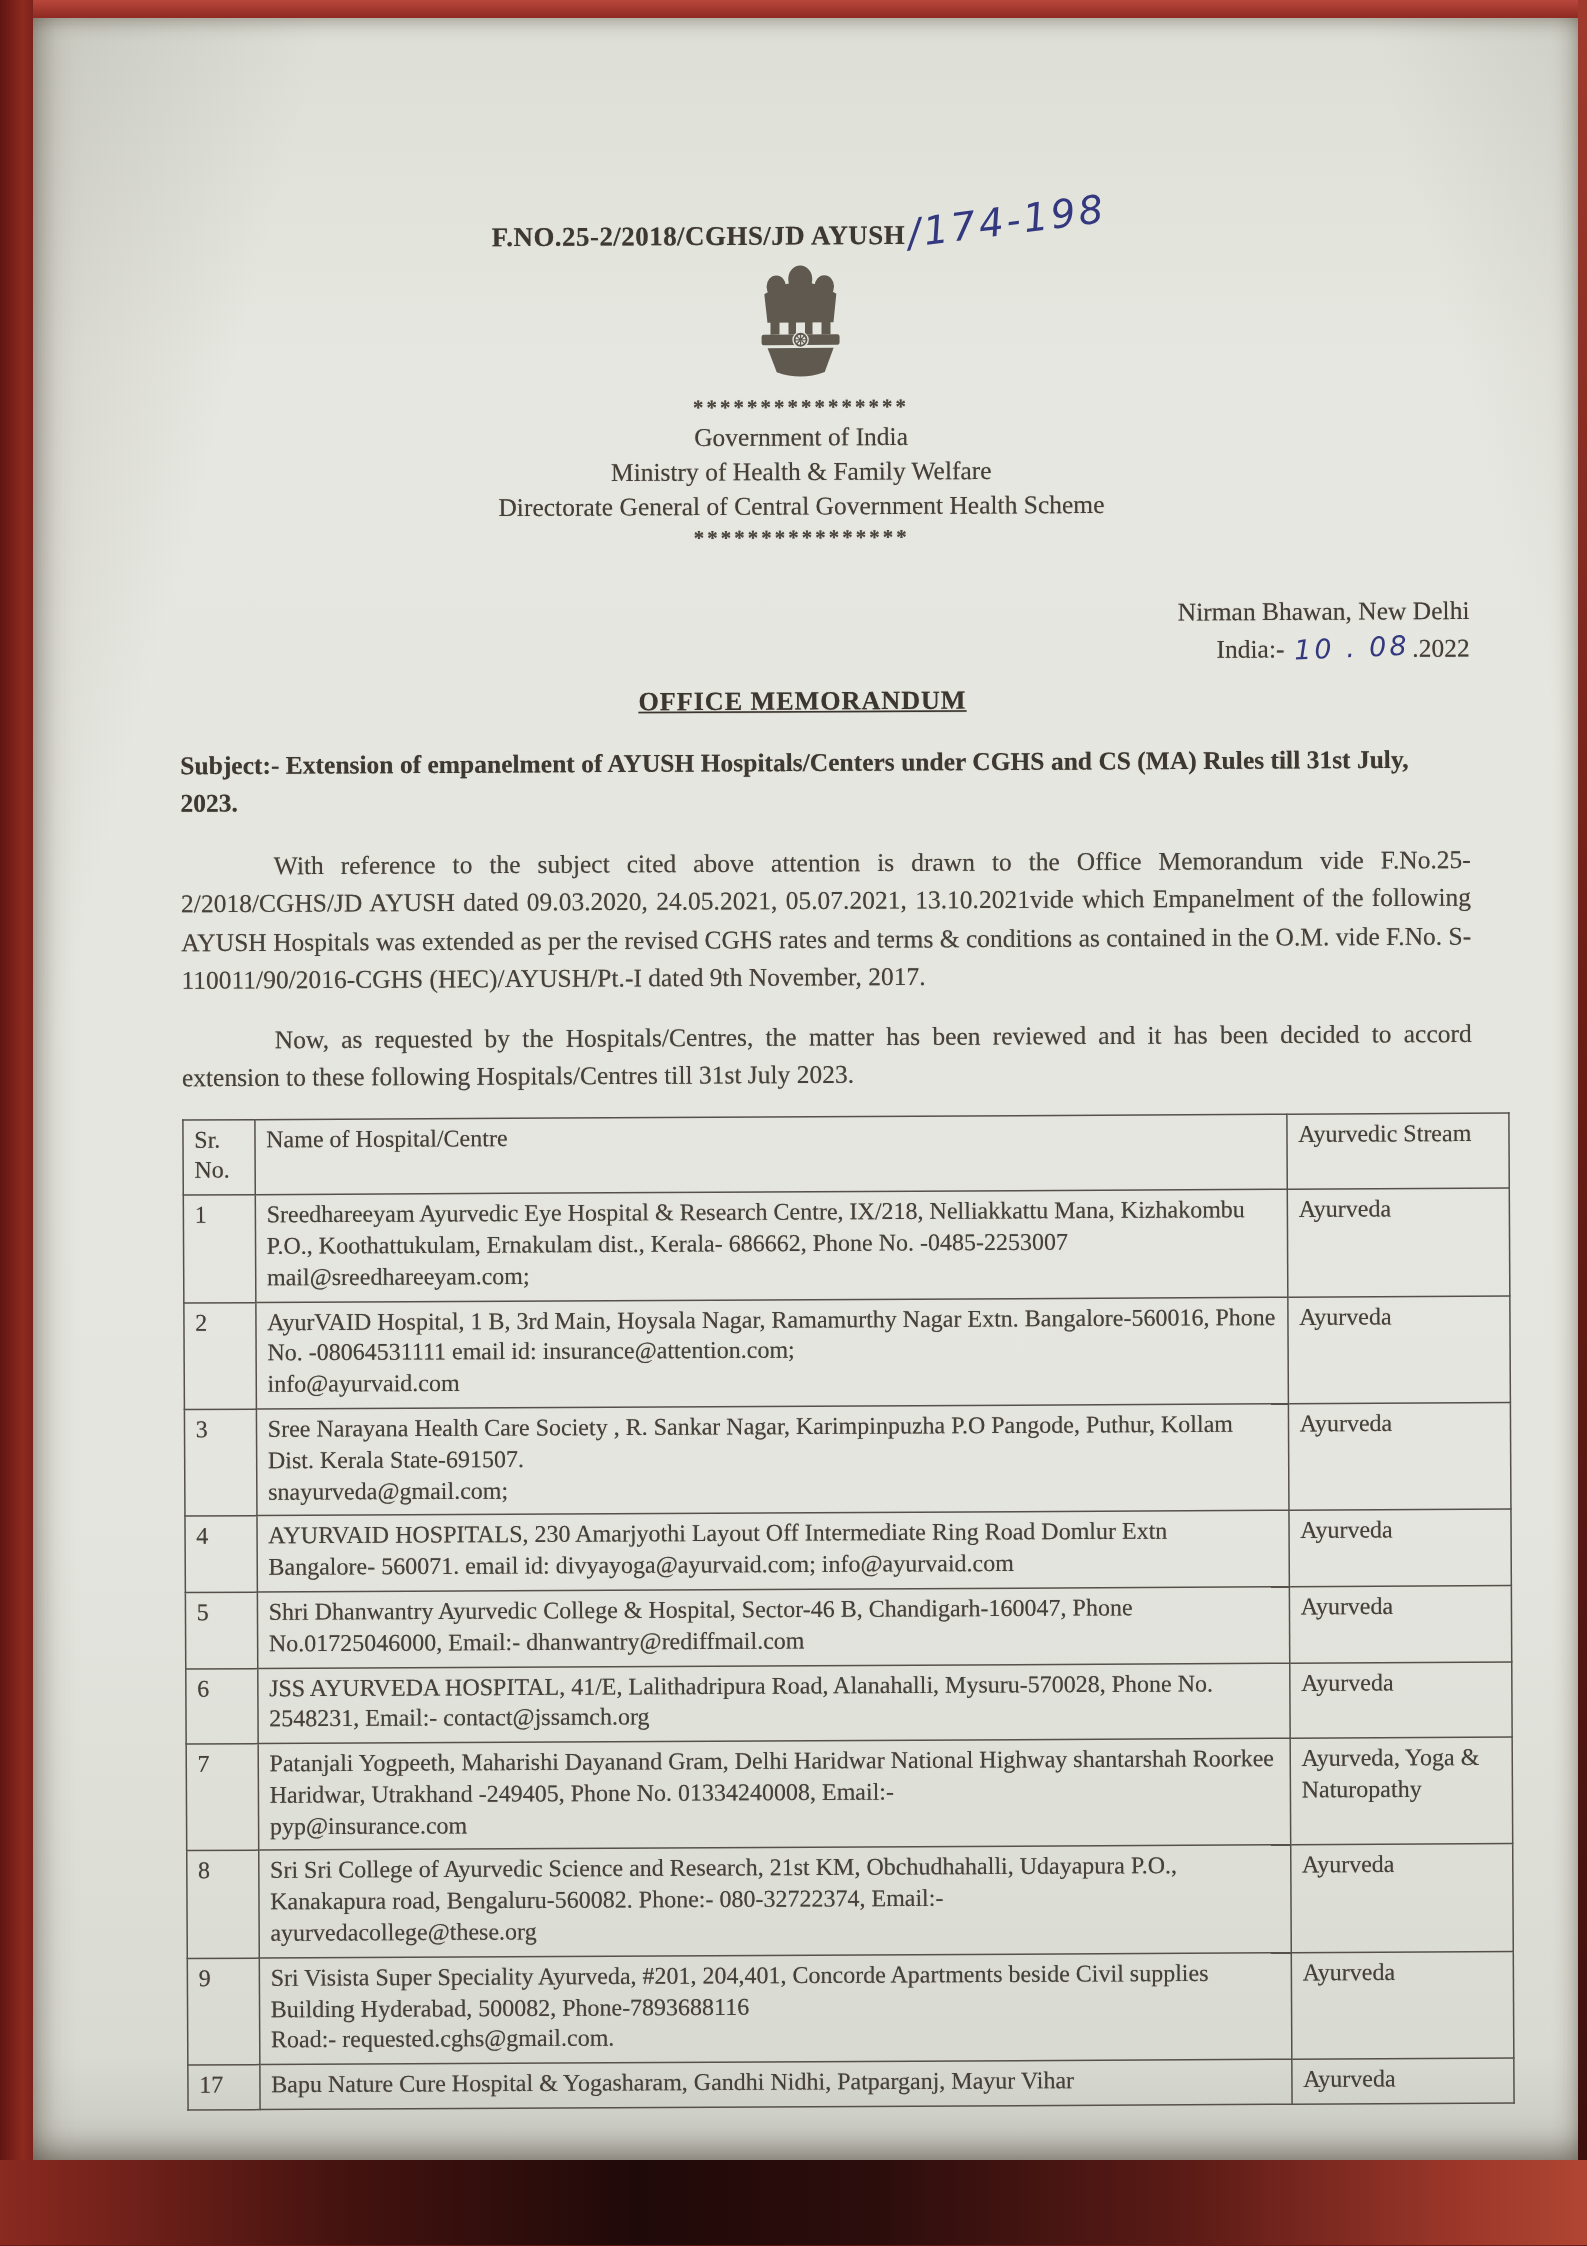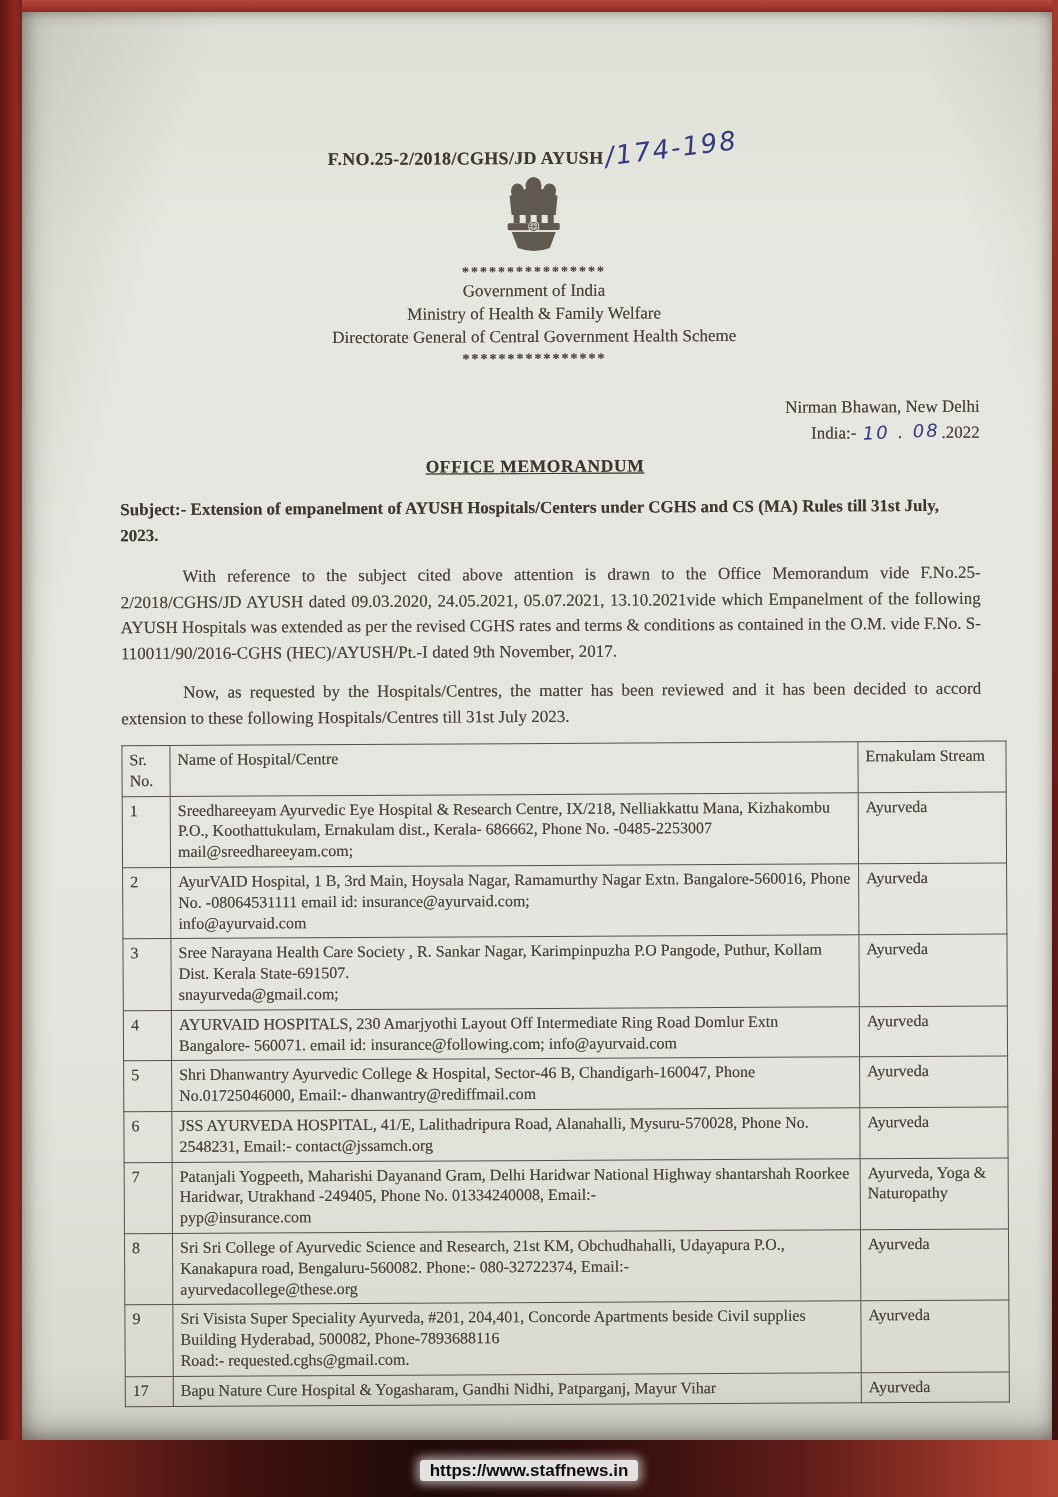--- a/index.html
+++ b/index.html
@@ -123,45 +123,45 @@
       <table class="hosp">
         <colgroup>
             <col class="c-sr">
             <col class="c-name">
             <col class="c-stream">
           </colgroup>
         <thead>
           <tr>
             <th>Sr. No.</th>
             <th>Name of Hospital/Centre</th>
-            <th>Ernakulam Stream</th>
+            <th>Ayurvedic Stream</th>
           </tr>
         </thead>
         <tbody>
   <tr>
     <td>1</td>
     <td><span>Sreedhareeyam Ayurvedic Eye Hospital &amp; Research Centre,  IX/218, Nelliakkattu Mana, Kizhakombu P.O., Koothattukulam,  Ernakulam dist., Kerala- 686662, Phone No. -0485-2253007</span><br><span class="u">mail@sreedhareeyam.com;</span></td>
     <td>Ayurveda</td>
   </tr>
 
   <tr>
     <td>2</td>
-    <td><span>AyurVAID Hospital, 1 B, 3rd Main, Hoysala Nagar, Ramamurthy Nagar Extn. Bangalore-560016, Phone No. -08064531111  email id: </span><span class="u">insurance@ayurvaid.com;</span><br><span class="u">info@ayurvaid.com</span></td>
+    <td><span>AyurVAID Hospital, 1 B, 3rd Main, Hoysala Nagar, Ramamurthy Nagar Extn. Bangalore-560016, Phone No. -08064531111  email id: </span><span class="u">insurance@attention.com;</span><br><span class="u">info@ayurvaid.com</span></td>
     <td>Ayurveda</td>
   </tr>
 
   <tr>
     <td>3</td>
     <td><span>Sree Narayana Health Care Society , R. Sankar Nagar, Karimpinpuzha P.O Pangode, Puthur, Kollam Dist. Kerala State-691507.</span><br><span class="u">snayurveda@gmail.com;</span></td>
     <td>Ayurveda</td>
   </tr>
 
   <tr>
     <td>4</td>
-    <td><span>AYURVAID HOSPITALS, 230 Amarjyothi Layout Off Intermediate Ring Road Domlur Extn Bangalore- 560071.    email id: </span><span class="u">insurance@following.com</span><span>; </span><span class="u">info@ayurvaid.com</span></td>
+    <td><span>AYURVAID HOSPITALS, 230 Amarjyothi Layout Off Intermediate Ring Road Domlur Extn Bangalore- 560071.    email id: </span><span class="u">divyayoga@ayurvaid.com</span><span>; </span><span class="u">info@ayurvaid.com</span></td>
     <td>Ayurveda</td>
   </tr>
 
   <tr>
     <td>5</td>
     <td><span>Shri Dhanwantry Ayurvedic College &amp; Hospital, Sector-46 B, Chandigarh-160047, Phone No.01725046000, Email:- dhanwantry@rediffmail.com</span></td>
     <td>Ayurveda</td>
   </tr>
 
   <tr>
@@ -192,16 +192,13 @@
     <td>17</td>
     <td><span>Bapu Nature Cure Hospital &amp; Yogasharam, Gandhi Nidhi, Patparganj, Mayur Vihar</span></td>
     <td>Ayurveda</td>
   </tr>
 </tbody>
       </table>
 
     </div>
   </div>
 
-  <div class="footer-url">
-    <span>https://www.staffnews.in</span>
-  </div>
 </div>
 
 </body></html>

